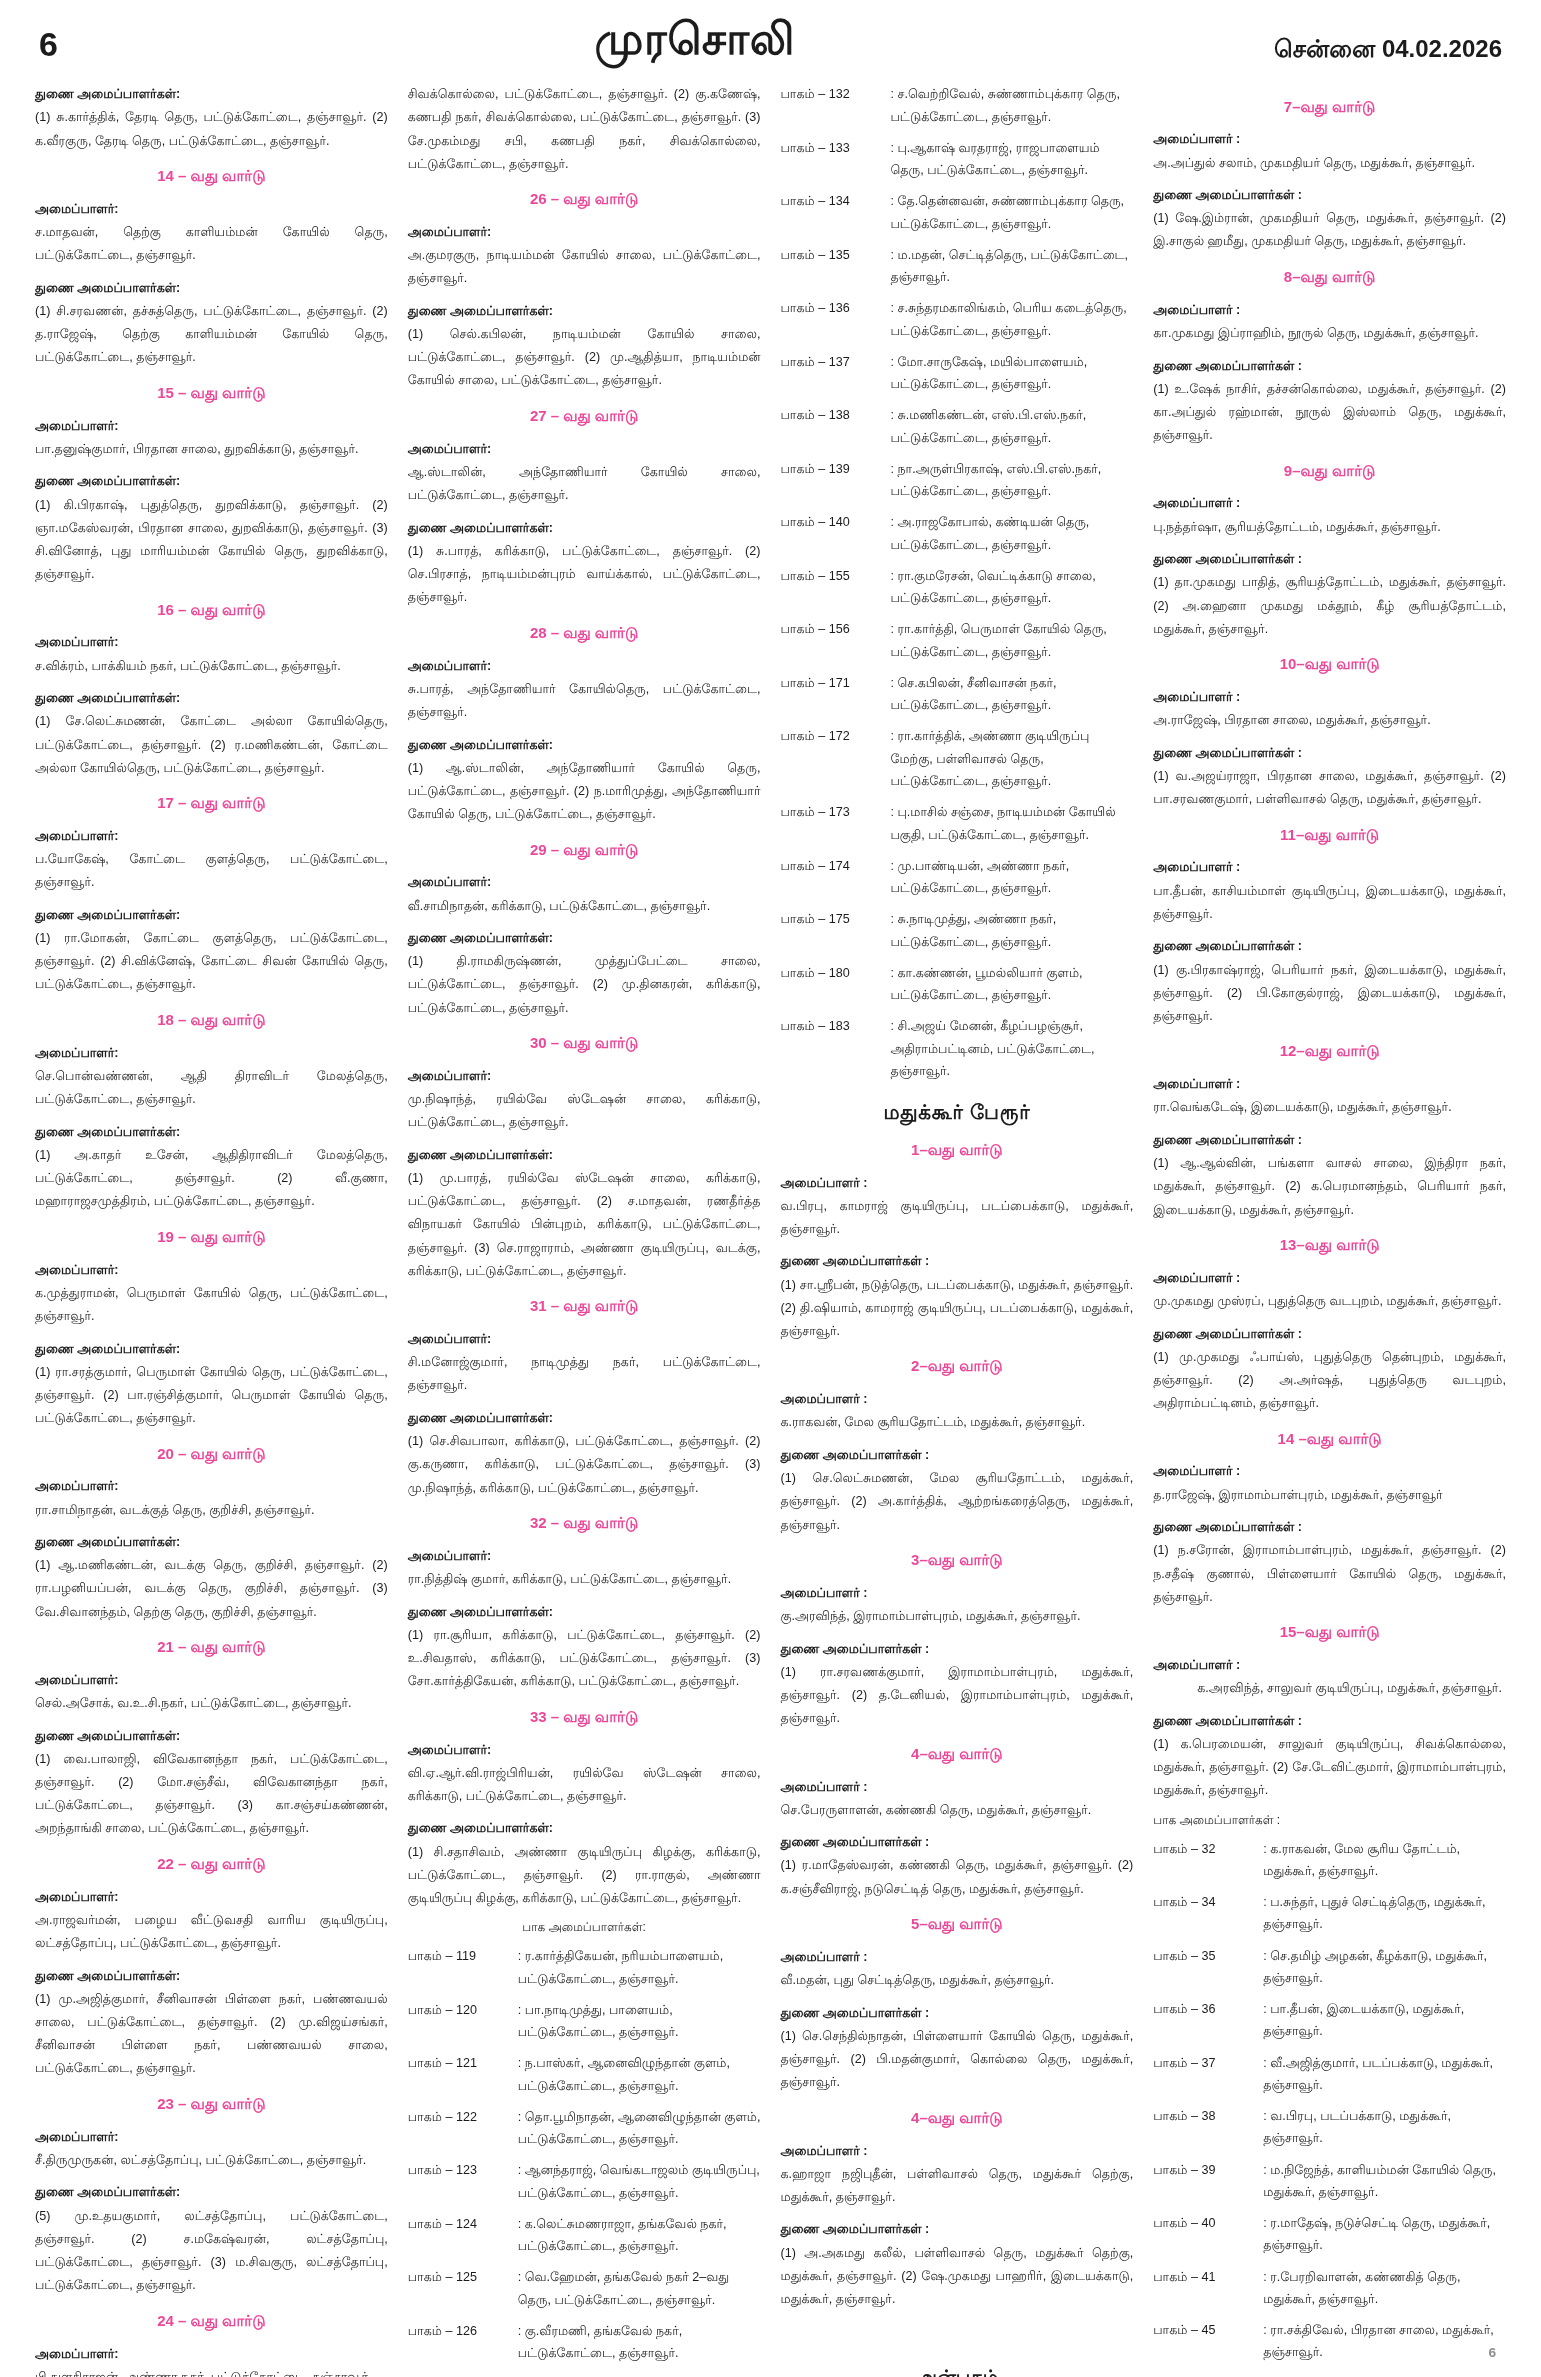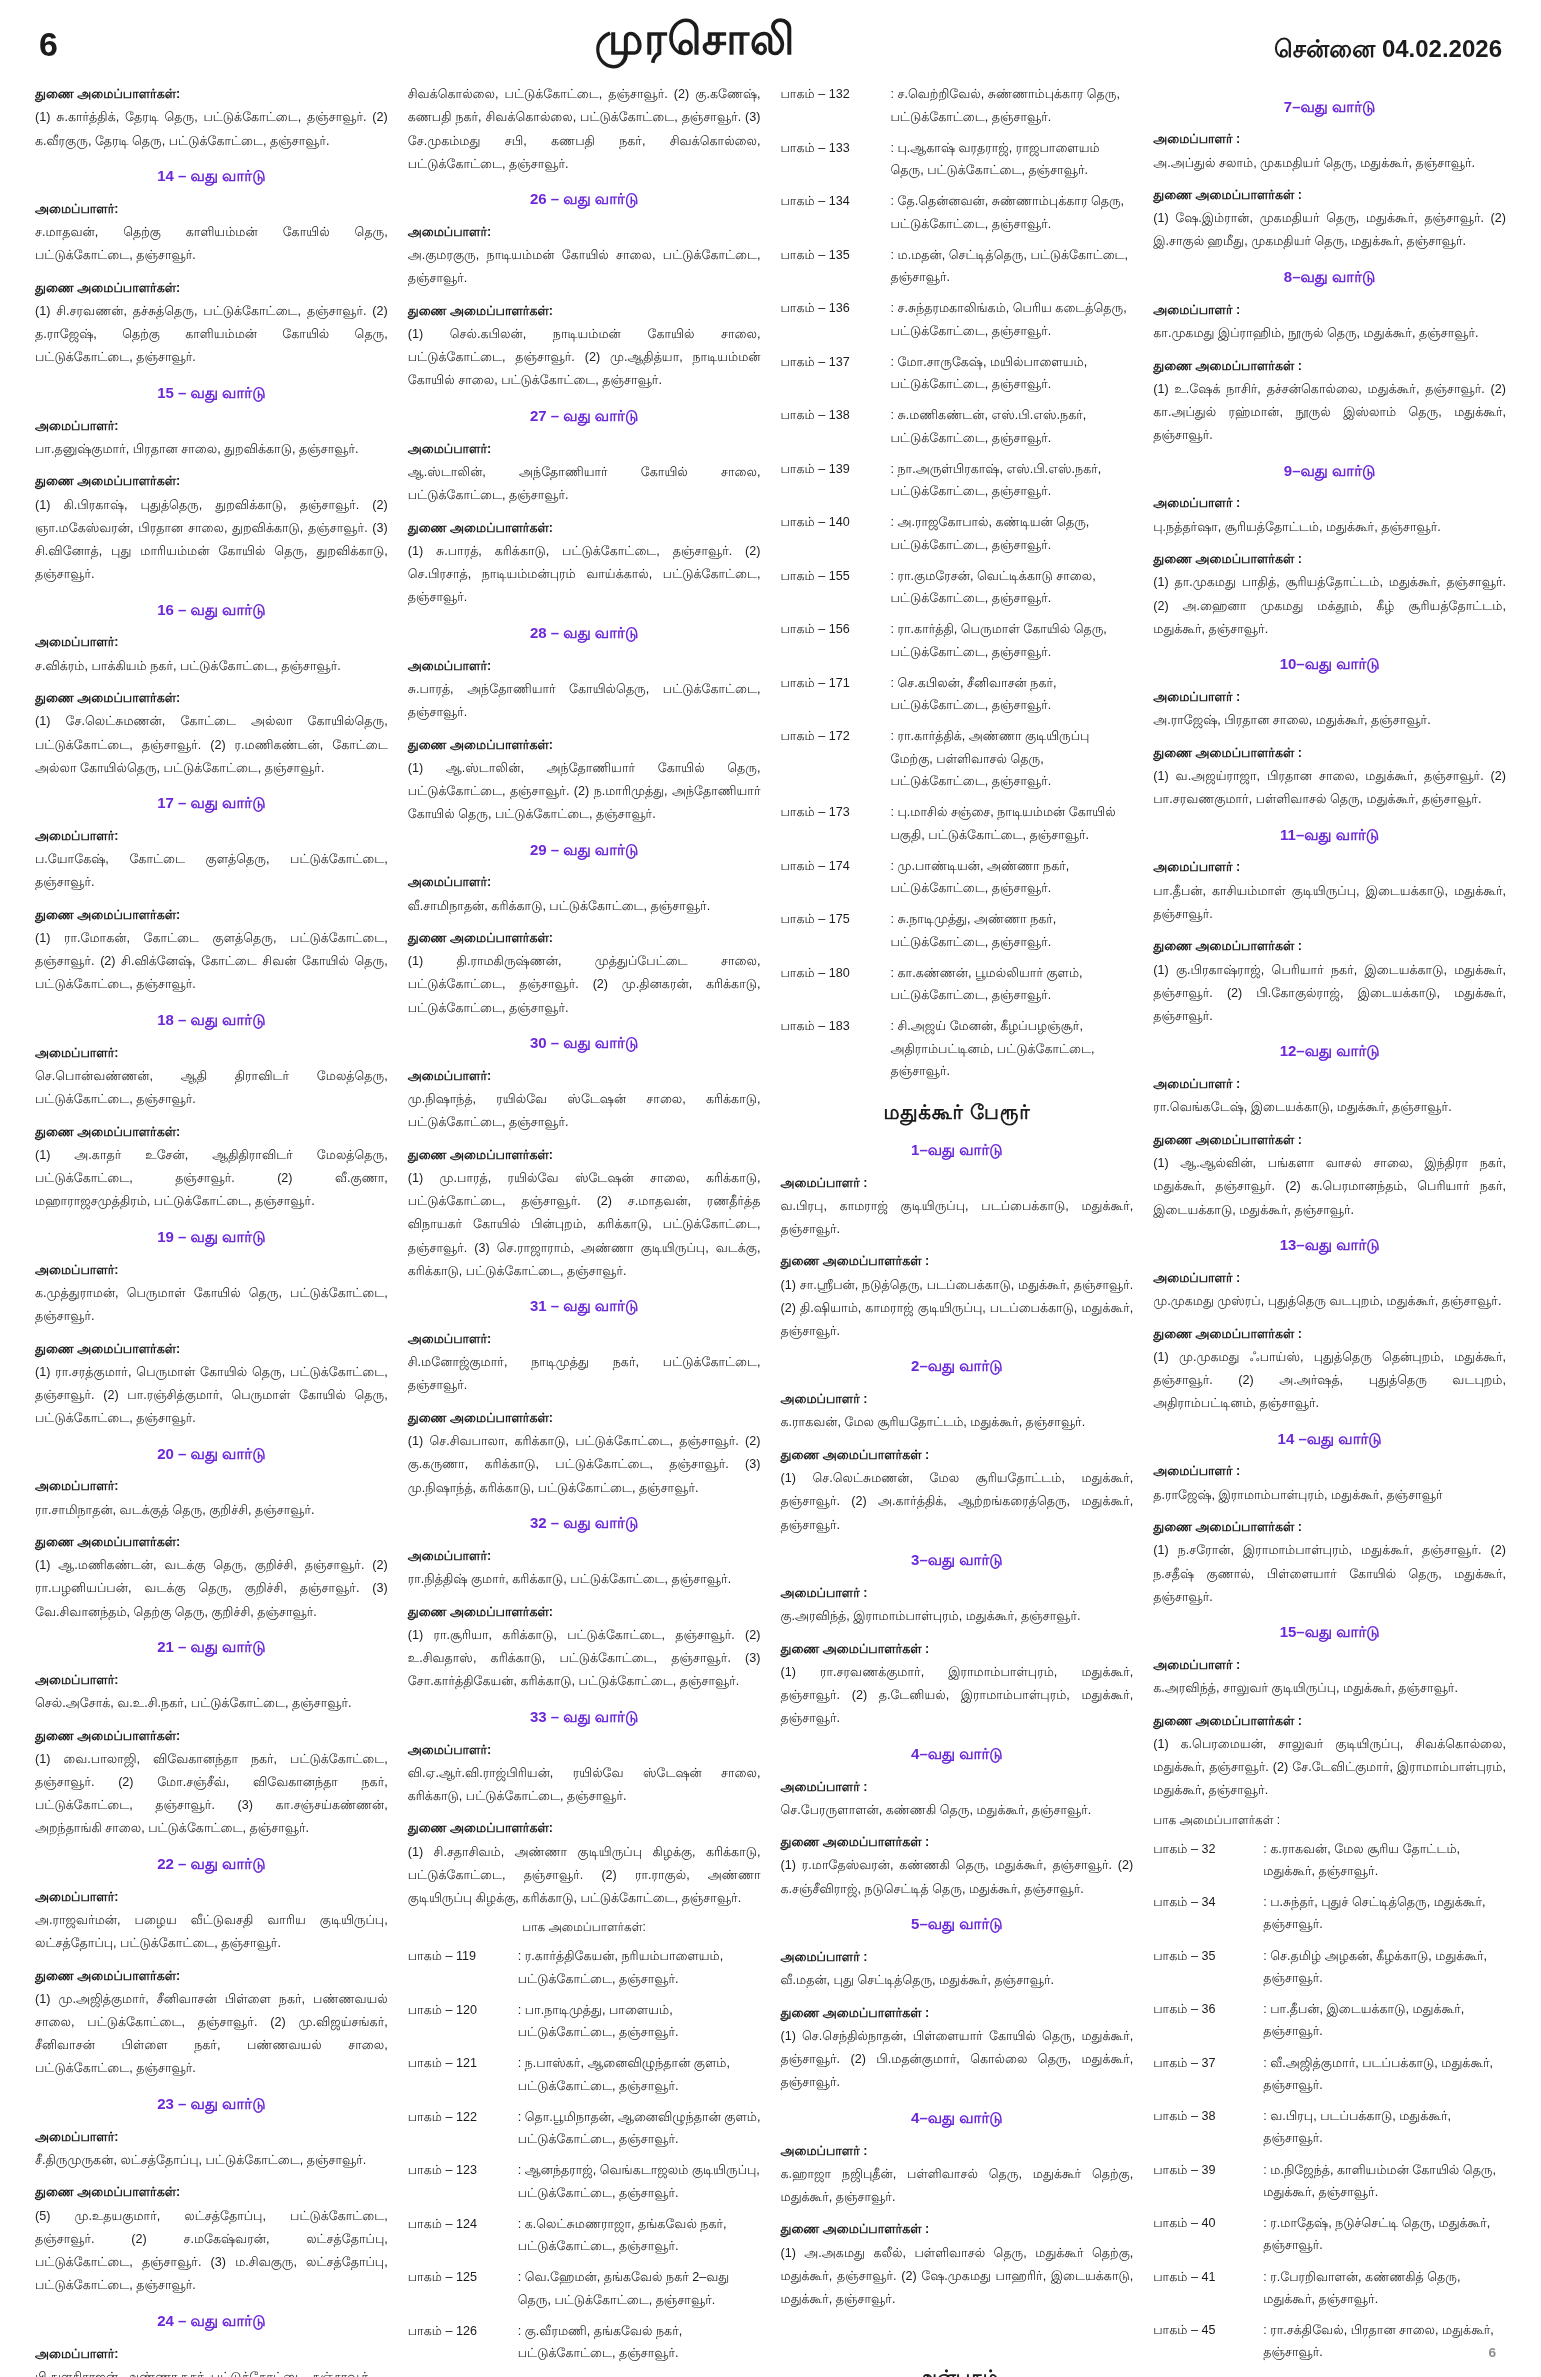--- a/index.html
+++ b/index.html
@@ -6,21 +6,21 @@
   .page{width:1541px;height:2377px;position:relative;background:#fff;
         font-family:"Liberation Sans",sans-serif;color:#1c1c1c;overflow:hidden;}
   .hdr{display:flex;align-items:flex-end;justify-content:space-between;padding:17.3px 39px 2.9px 39px;}
   .hdr-num{font-size:34px;font-weight:bold;line-height:1;}
   .masthead{font-size:44px;font-weight:bold;letter-spacing:0.7px;line-height:1;transform:translateX(29px);}
   .dateline{font-size:24px;font-weight:bold;line-height:1;}
   .cols{display:flex;gap:20px;padding:19px 35px 0 35px;}
   .col{flex:1 1 0;min-width:0;}
   .para{font-size:12.6px;line-height:1.84;text-align:justify;margin:0 0 9.4px;}
   .lead{font-weight:bold;}
-  .ward-heading{color:#6d28d9;font-weight:bold;font-size:15px;text-align:center;margin:14.4px 0 10.8px;}
+  .ward-heading{color:#ec4899;font-weight:bold;font-size:15px;text-align:center;margin:14.4px 0 10.8px;}
   .section-heading{font-weight:bold;font-size:20px;text-align:center;margin:19px 0 10px;letter-spacing:0.7px;}
   .subhead{font-weight:normal;font-size:12px;text-align:center;margin:10px 0;}
   .subhead.left{text-align:left;}
   .part{display:flex;font-size:12.6px;line-height:1.78;margin:0 0 8.7px;}
   .plabel{flex:0 0 110px;white-space:nowrap;}
   .ptext{flex:1;min-width:0;}
   .footerbox{font-weight:bold;font-size:19.5px;text-align:center;line-height:1.85;margin-top:48px;}
   .page-bottom-num{position:absolute;right:45px;bottom:17.3px;font-size:13.7px;font-weight:bold;color:#8d8d8d;}
 </style>
 </head>
@@ -247,21 +247,21 @@
         <div class="ward-heading">12–வது வார்டு</div>
         <div class="para"><div class="lead">அமைப்பாளர் :</div> <div style="display: inline;">ரா.வெங்கடேஷ், இடையக்காடு, மதுக்கூர், தஞ்சாவூர்.</div></div>
         <div class="para"><div class="lead">துணை அமைப்பாளர்கள் :</div> <div style="display: inline;">(1) ஆ.ஆல்வின், பங்களா வாசல் சாலை, இந்திரா நகர், மதுக்கூர், தஞ்சாவூர். (2) க.பெரமானந்தம், பெரியார் நகர், இடையக்காடு, மதுக்கூர், தஞ்சாவூர்.</div></div>
         <div class="ward-heading">13–வது வார்டு</div>
         <div class="para"><div class="lead">அமைப்பாளர் :</div> <div style="display: inline;">மு.முகமது முஸ்ரப், புதுத்தெரு வடபுறம், மதுக்கூர், தஞ்சாவூர்.</div></div>
         <div class="para"><div class="lead">துணை அமைப்பாளர்கள் :</div> <div style="display: inline;">(1) மு.முகமது ஃபாய்ஸ், புதுத்தெரு தென்புறம், மதுக்கூர், தஞ்சாவூர். (2) அ.அர்ஷத், புதுத்தெரு வடபுறம், அதிராம்பட்டினம், தஞ்சாவூர்.</div></div>
         <div class="ward-heading">14 –வது வார்டு</div>
         <div class="para"><div class="lead">அமைப்பாளர் :</div> <div style="display: inline;">த.ராஜேஷ், இராமாம்பாள்புரம், மதுக்கூர், தஞ்சாவூர்</div></div>
         <div class="para"><div class="lead">துணை அமைப்பாளர்கள் :</div> <div style="display: inline;">(1) ந.சரோன், இராமாம்பாள்புரம், மதுக்கூர், தஞ்சாவூர். (2) ந.சதீஷ் குணால், பிள்ளையார் கோயில் தெரு, மதுக்கூர், தஞ்சாவூர்.</div></div>
         <div class="ward-heading">15–வது வார்டு</div>
-        <div class="para"><div class="lead">அமைப்பாளர் :</div> <div style="display: inline;">க.அரவிந்த், சாலுவர் குடியிருப்பு, மதுக்கூர், தஞ்சாவூர்.</div></div>
+        <div class="para"><div class="lead">அமைப்பாளர் :</div> <div style="display: inline; margin-left: 44px;">க.அரவிந்த், சாலுவர் குடியிருப்பு, மதுக்கூர், தஞ்சாவூர்.</div></div>
         <div class="para"><div class="lead">துணை அமைப்பாளர்கள் :</div> <div style="display: inline;">(1) க.பெரமையன், சாலுவர் குடியிருப்பு, சிவக்கொல்லை, மதுக்கூர், தஞ்சாவூர். (2) சே.டேவிட்குமார், இராமாம்பாள்புரம், மதுக்கூர், தஞ்சாவூர்.</div></div>
         <div class="subhead left">பாக அமைப்பாளர்கள் :</div>
         <div class="part">
           <div class="plabel">பாகம் – 32</div>
           <div class="ptext">: க.ராகவன், மேல சூரிய தோட்டம், மதுக்கூர், தஞ்சாவூர்.</div>
         </div>
         <div class="part">
           <div class="plabel">பாகம் – 34</div>
           <div class="ptext">: ப.சுந்தர், புதுச் செட்டித்தெரு, மதுக்கூர், தஞ்சாவூர்.</div>
         </div>

